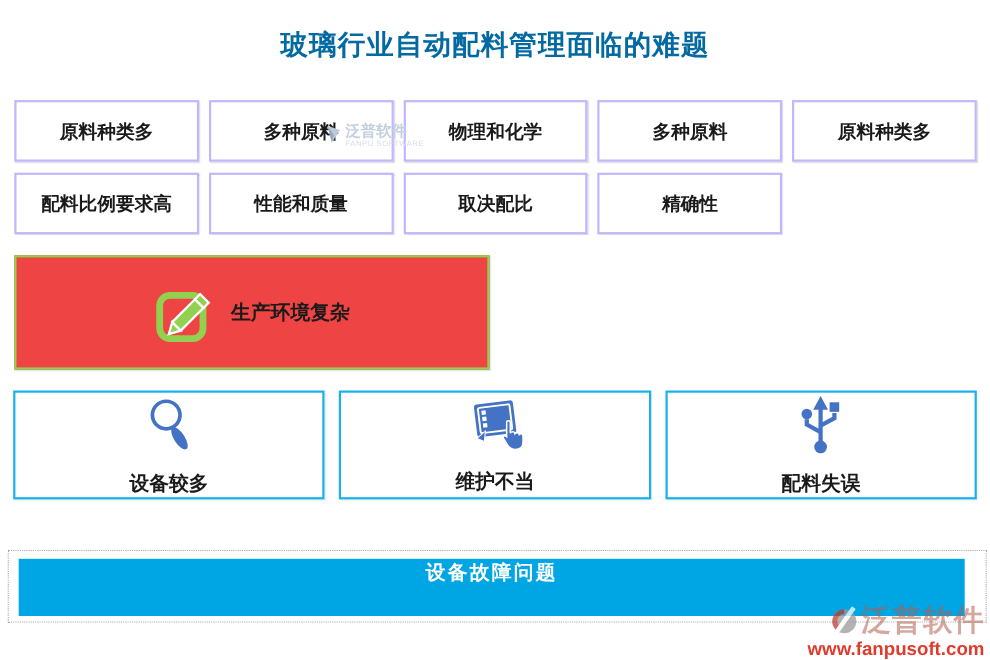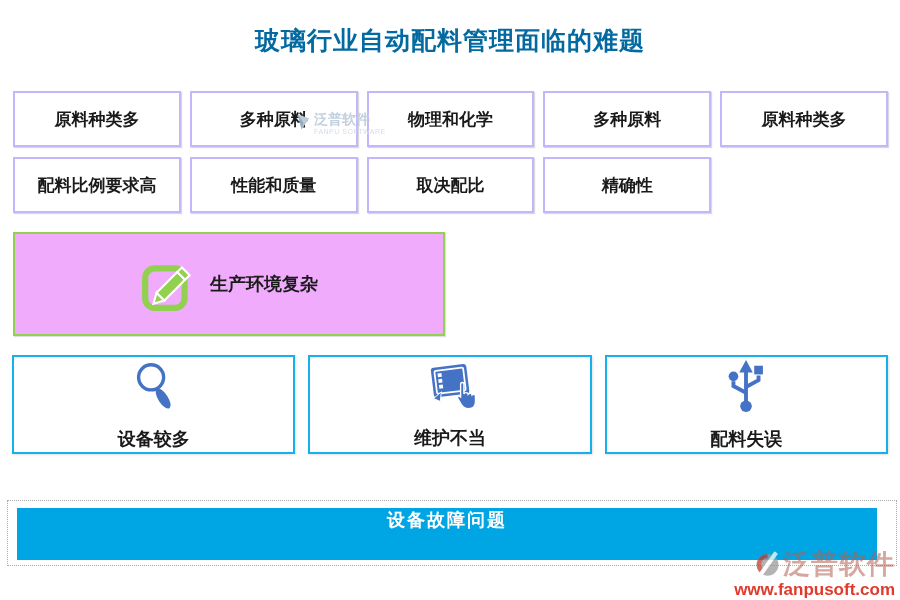--- a/index.html
+++ b/index.html
@@ -15,21 +15,21 @@
   .tag-row{position:absolute;left:13px;right:12px;display:grid;grid-template-columns:repeat(5,1fr);gap:9px;}
   .tag-row.r1{top:91px;height:56px;}
   .tag-row.r2{top:157px;height:56px;}
   .tag{
     border:2px solid #c4b5fd;background:#fff;display:flex;align-items:center;justify-content:center;
     font-size:17px;font-weight:bold;box-shadow:1px 1px 1px rgba(0,0,0,0.15);
   }
   
   .factor-row{position:absolute;top:232px;left:13px;right:13px;height:104px;display:grid;grid-template-columns:1fr 1fr;gap:10px;}
   .factor{
-    border:2px solid #92D050;background:#f0abfc;display:flex;align-items:center;justify-content:center;gap:12px;
+    border:2px solid #92D050;background:#ef4444;display:flex;align-items:center;justify-content:center;gap:12px;
     font-size:18px;font-weight:bold;box-shadow:1px 1px 1px rgba(0,0,0,0.12);
   }
   
   .device-row{position:absolute;top:355px;left:12px;right:12px;height:99px;display:grid;grid-template-columns:repeat(3,1fr);gap:13px;}
   .device{
     border:2px solid #16B1EC;background:#fff;display:flex;flex-direction:column;align-items:center;justify-content:center;gap:13px;
     font-size:18px;font-weight:bold;box-shadow:1px 1px 2px rgba(0,0,0,0.12);
   }
   
   .bottom-wrap{position:absolute;top:500px;left:7px;width:888px;height:64px;border:1px dotted #a9a9a9;background:#fff;}

